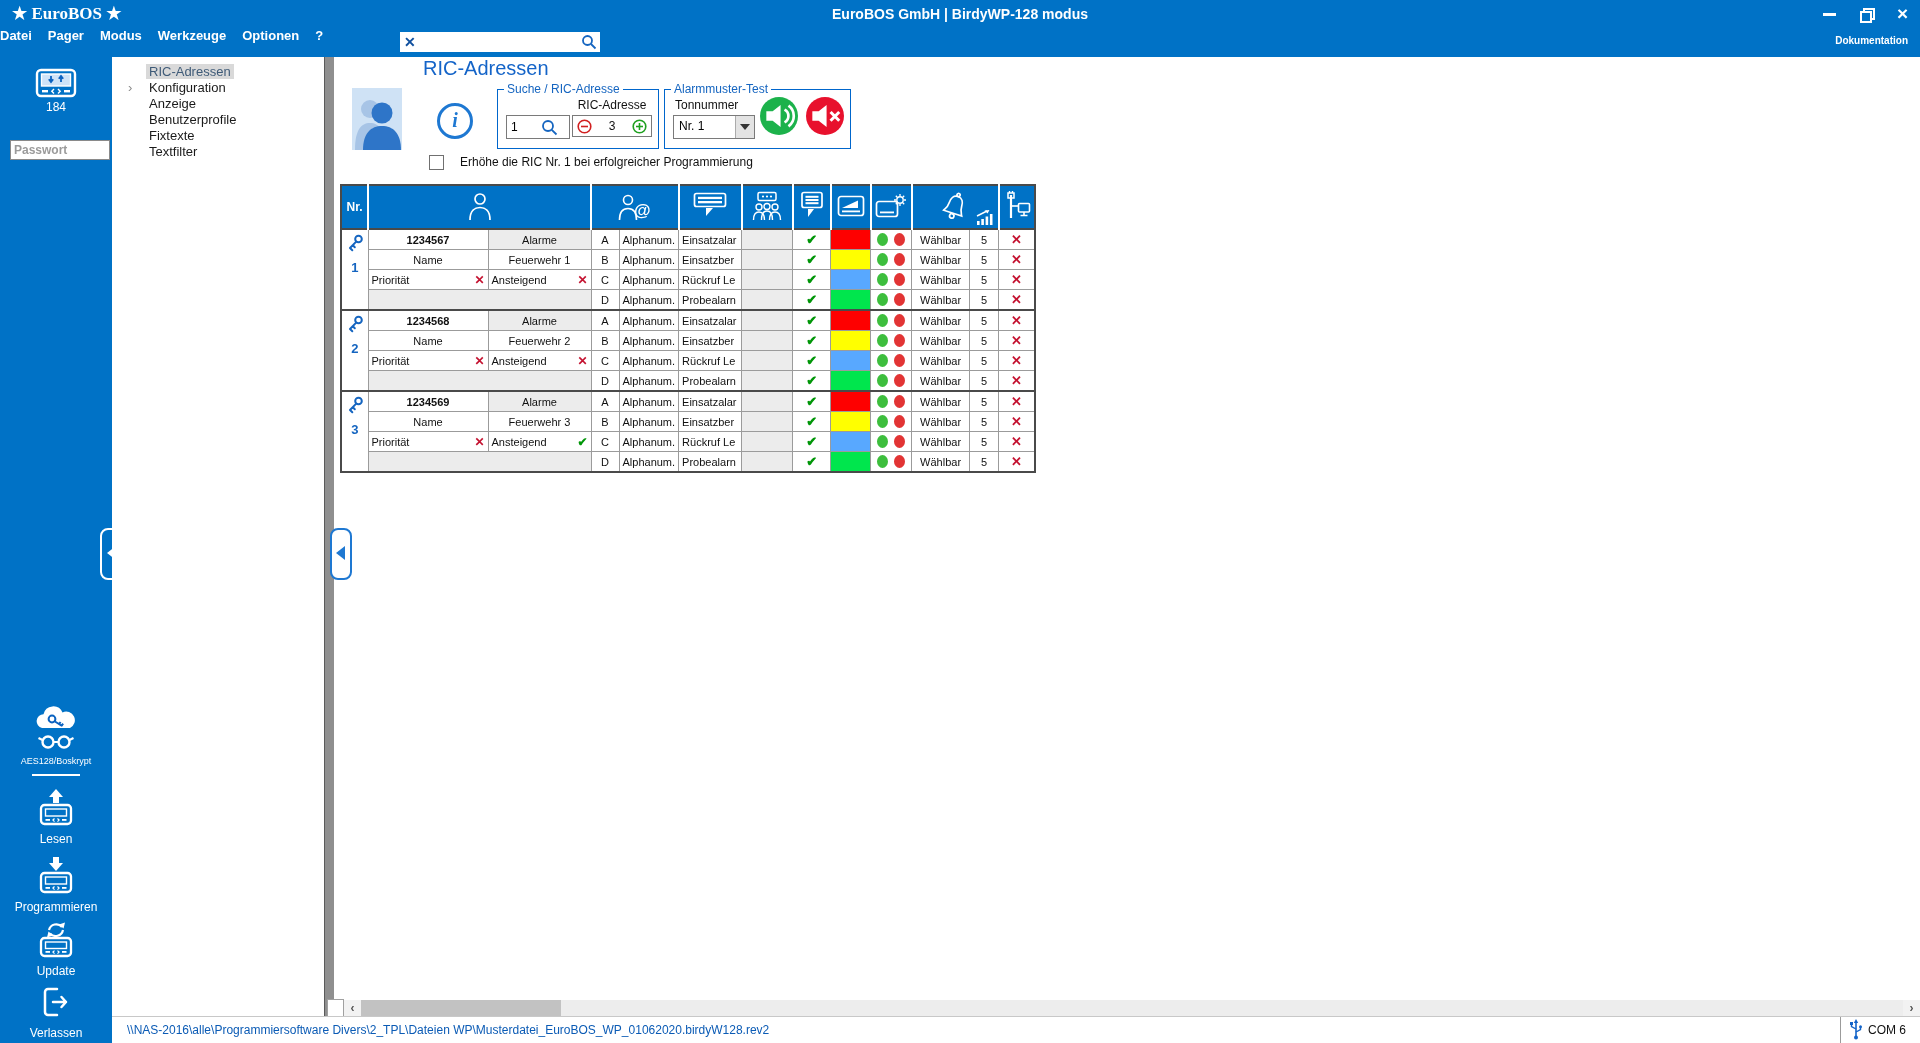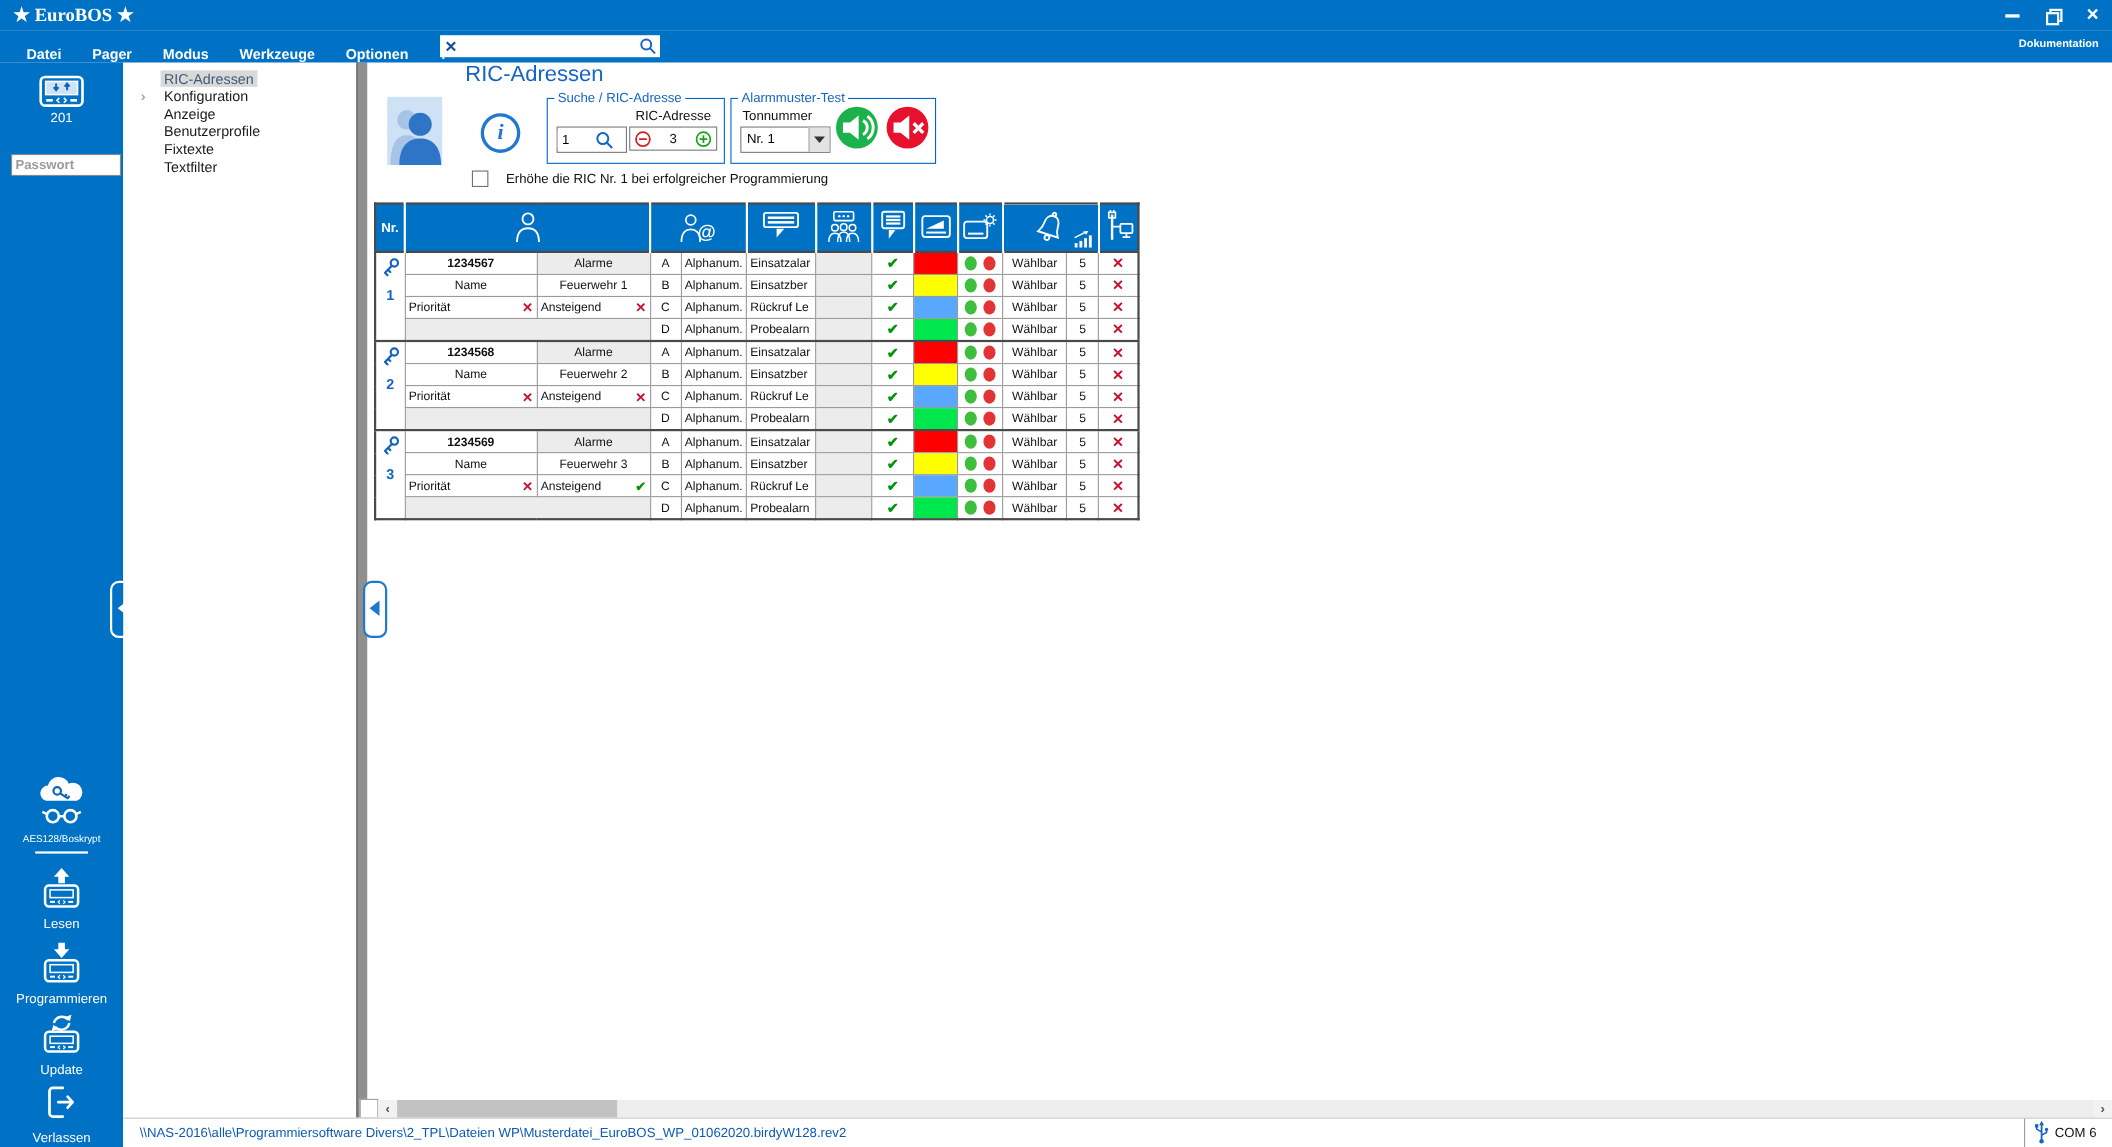--- a/index.html
+++ b/index.html
@@ -13,21 +13,21 @@
   .center-title{left:0;width:1920px;top:6px;text-align:center;font-weight:bold;font-size:14px;}
   .win-controls{right:12px;top:0;height:28px;display:flex;align-items:center;gap:24px;}
   .btn-min{width:13px;height:3px;background:#fff;}
   .btn-restore{width:13px;height:13px;position:relative;}
   .btn-restore::before{content:"";position:absolute;left:3px;top:0;width:8px;height:8px;border:2px solid #fff;}
   .btn-restore::after{content:"";position:absolute;left:0;top:3px;width:8px;height:8px;border:2px solid #fff;background:#0072C6;}
   .btn-close{font-size:19px;font-weight:bold;line-height:28px;color:#fff;}
 
   
   .menubar{left:0;top:28px;width:1920px;height:29px;background:#0072C6;}
-  .menu-items{position:absolute;left:24px;top:0;height:29px;display:flex;gap:28px;align-items:flex-end;}
+  .menu-items{position:absolute;left:0;top:0;height:29px;display:flex;gap:16px;align-items:flex-start;}
   .menu-item{color:#fff;font-weight:bold;font-size:13px;cursor:default;}
   .menu-search{position:absolute;left:400px;top:4px;width:200px;height:20px;background:#fff;display:flex;align-items:center;}
   .menu-search .clr{color:#0f4f9e;font-weight:bold;font-size:14px;padding:0 4px;}
   .menu-search input{flex:1;border:none;outline:none;font-size:12px;min-width:10px;}
   .menu-doc{position:absolute;right:12px;top:7px;color:#fff;font-weight:bold;font-size:10px;}
 
   
   .sidebar{left:0;top:57px;width:112px;height:986px;background:#0072C6;}
   .sb-pager{left:35px;top:68px;width:42px;text-align:center;}
   .sb-pager-label{left:0;top:100px;width:112px;text-align:center;color:#fff;font-size:12px;}
@@ -112,20 +112,21 @@
   .statusbar{left:112px;bottom:0;width:1808px;height:26px;background:#fff;border-top:1px solid #c8c8c8;}
   .file-path{position:absolute;left:15px;top:6px;font-size:12px;color:#0B5BB5;}
   .com-wrap{position:absolute;right:14px;top:0;height:26px;display:flex;align-items:center;gap:5px;border-left:1px solid #9b9b9b;padding-left:8px;margin-left:48px;}
   .com-text{font-size:12px;color:#111;}
 </style>
 </head>
 <body>
 
 <div class="abs titlebar">
   <div class="abs app-title">★ EuroBOS ★</div>
+  <div class="abs center-title">EuroBOS GmbH | BirdyWP-128 modus</div>
   <div class="abs win-controls">
     <div class="btn-min"></div>
     <div class="btn-restore"></div>
     <div class="btn-close">×</div>
   </div>
 </div>
 
 <div class="abs menubar">
   <div class="menu-items">
     <span class="menu-item">Datei</span>
@@ -151,21 +152,21 @@
   <svg width="42" height="30" viewBox="0 0 42 30">
     <rect x="2" y="2" width="38" height="26" rx="4" fill="none" stroke="#fff" stroke-width="2.4"></rect>
     <rect x="6.5" y="6" width="29" height="12" fill="#CFE3F7" stroke="#fff" stroke-width="1.4"></rect>
     <path d="M16 8 v6 M13.8 11.3 L16 14 L18.2 11.3" fill="none" stroke="#0B62C0" stroke-width="1.8"></path>
     <path d="M26 14 v-6 M23.8 10.7 L26 8 L28.2 10.7" fill="none" stroke="#0B62C0" stroke-width="1.8"></path>
     <rect x="7" y="22" width="6" height="2.4" fill="#fff"></rect>
     <path d="M19 21 l-2.2 2.2 l2.2 2.2 M23 21 l2.2 2.2 l-2.2 2.2" fill="none" stroke="#fff" stroke-width="1.4"></path>
     <rect x="29" y="22" width="6" height="2.4" fill="#fff"></rect>
   </svg>
 </div>
-<div class="abs sb-pager-label">201</div>
+<div class="abs sb-pager-label">184</div>
 <input class="abs sb-pass" placeholder="Passwort" style="">
 
 <div class="abs sb-handle">
   <div class="tri-l-white"></div>
 </div>
 
 <div class="abs sb-tool" style="top:706px;">
   <svg width="56" height="46" viewBox="0 0 56 46">
     <path d="M14 22 a7 7 0 0 1 1.5 -13.8 A10 10 0 0 1 34.5 6.5 A7.5 7.5 0 0 1 42 22 Z" fill="#fff"></path>
     <circle cx="24" cy="13" r="3.4" fill="none" stroke="#0B62C0" stroke-width="2"></circle>

